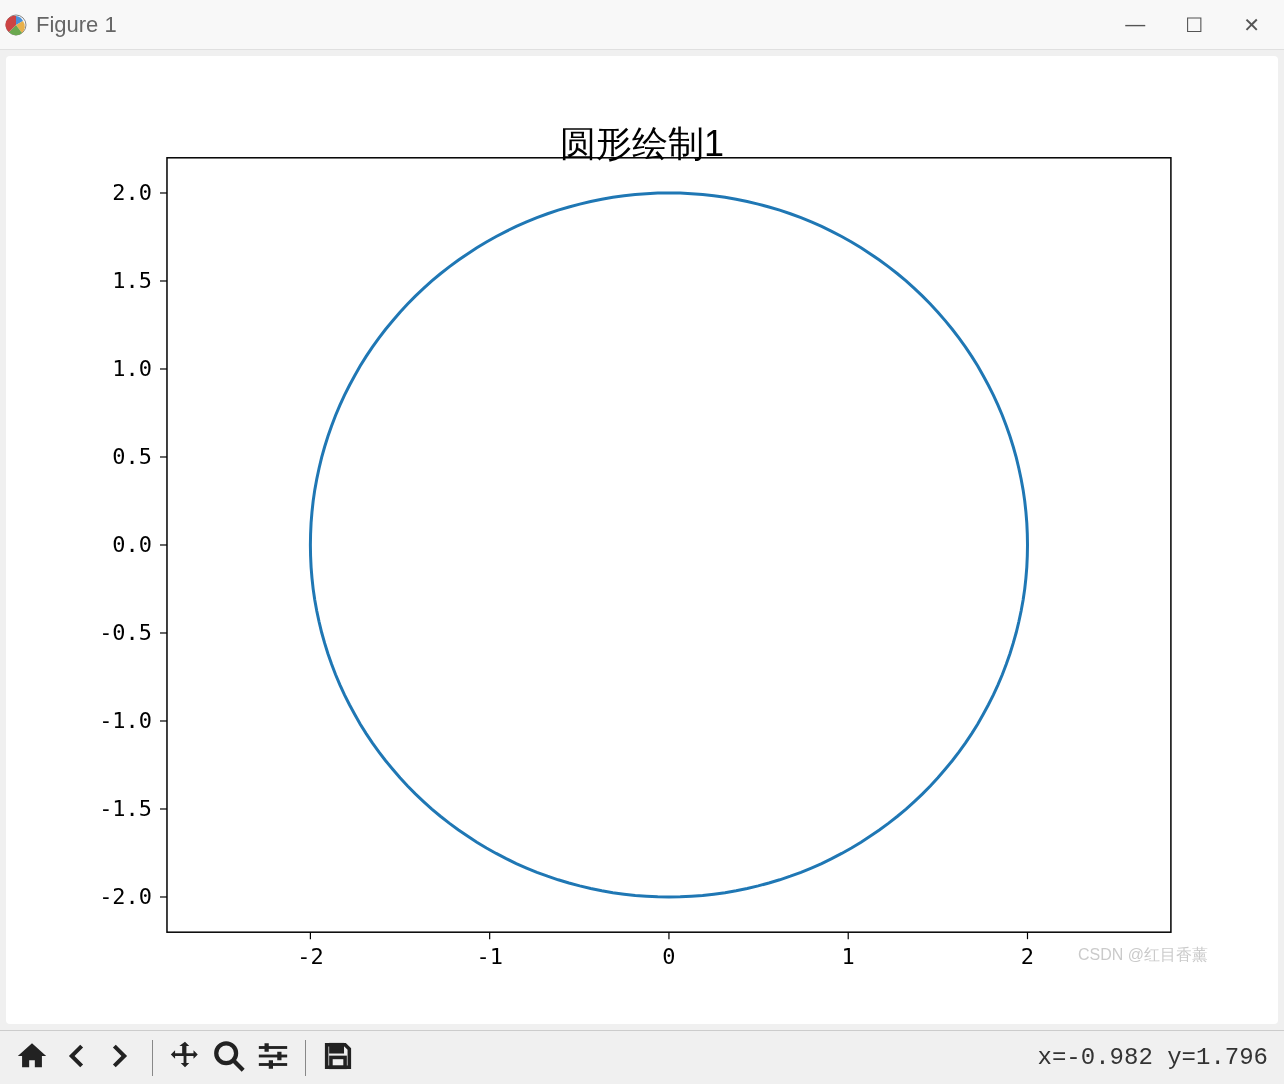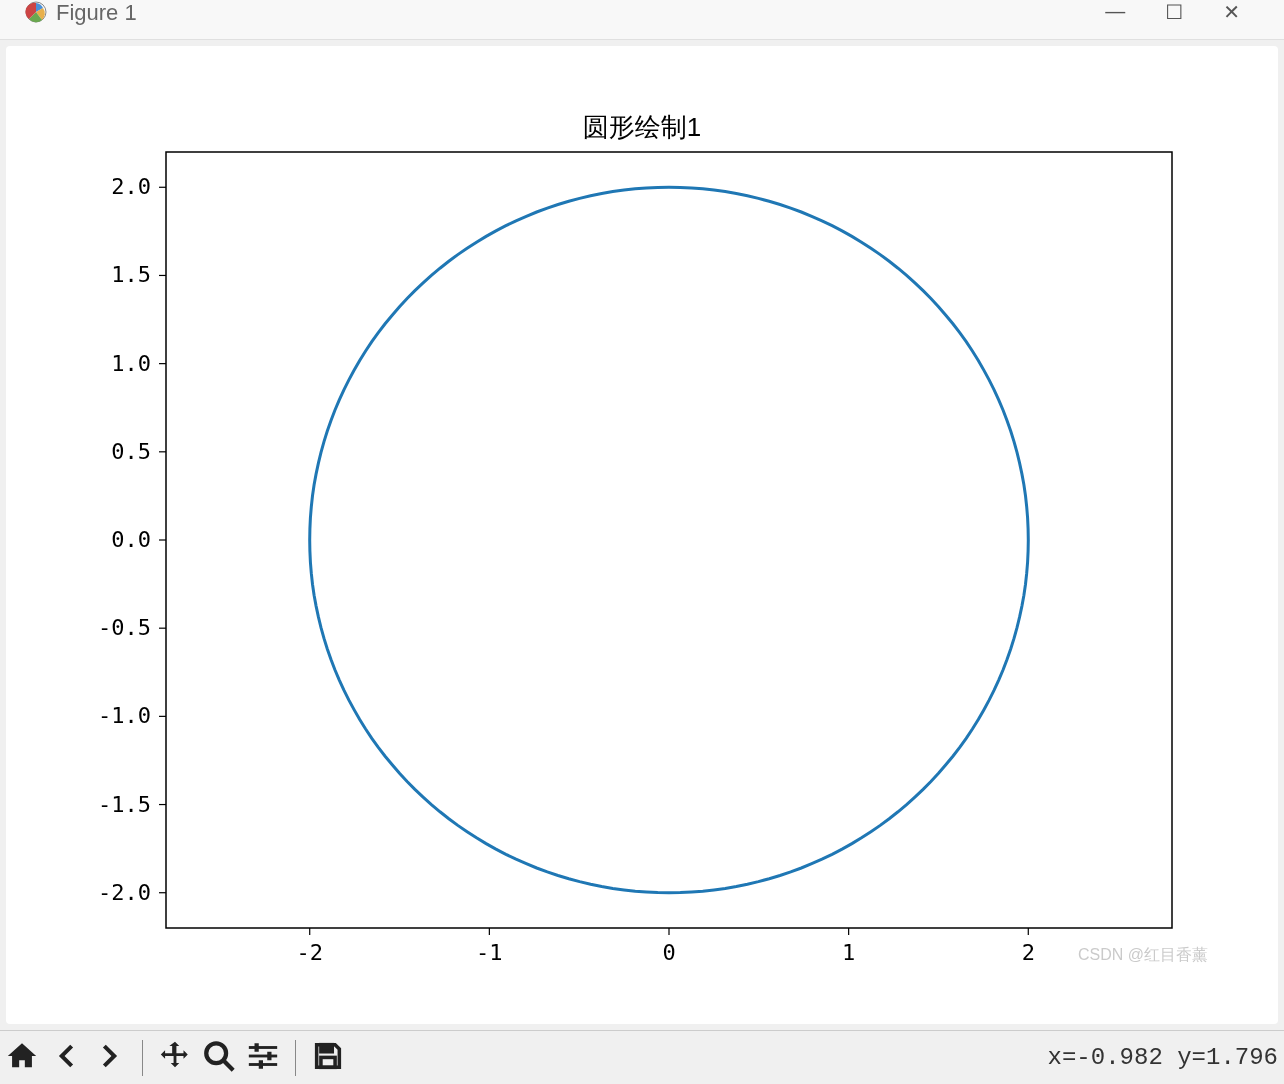--- a/index.html
+++ b/index.html
@@ -6,26 +6,26 @@
     body {
       width: 1284px;
       height: 1084px;
       background: #f0f0f0;
       font-family: Arial, "Microsoft YaHei", sans-serif;
       overflow: hidden;
       display: flex;
       flex-direction: column;
     }
     .titlebar {
-      height: 40px;
+      height: 50px;
       background: #f8f8f8;
       border-bottom: 1px solid #e0e0e0;
       display: flex;
-      align-items: flex-start;
-      padding: 0 24px;
+      align-items: center;
+      padding: 0 4px;
       font-size: 22px;
       color: #666;
     }
     .titlebar .app-icon {
       width: 24px;
       height: 24px;
       margin-right: 8px;
       position: relative;
     }
     .titlebar .app-icon svg { width: 100%; height: 100%; }
@@ -38,37 +38,37 @@
       position: relative;
       margin: 6px;
       border-radius: 4px;
     }
     .chart-title {
       position: absolute;
       top: 64px;
       left: 0;
       right: 0;
       text-align: center;
-      font-size: 26px;
+      font-size: 36px;
       color: #000;
     }
     .plot-svg {
       position: absolute;
       left: 0;
       top: 0;
       width: 100%;
       height: 100%;
     }
     .toolbar {
       height: 54px;
       background: #f0f0f0;
       border-top: 1px solid #ccc;
       display: flex;
       align-items: center;
-      padding: 0 0;
+      padding: 0 10px;
     }
     .toolbar .group { display: flex; align-items: center; }
     .toolbar .sep {
       width: 1px;
       height: 36px;
       background: #888;
       margin: 0 10px;
     }
     .toolbar button {
       background: none;

